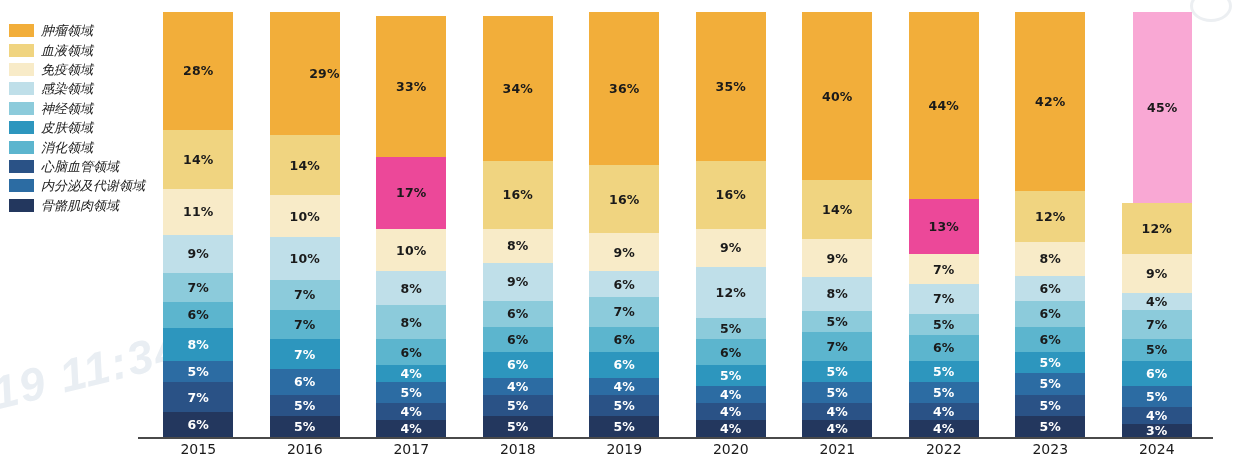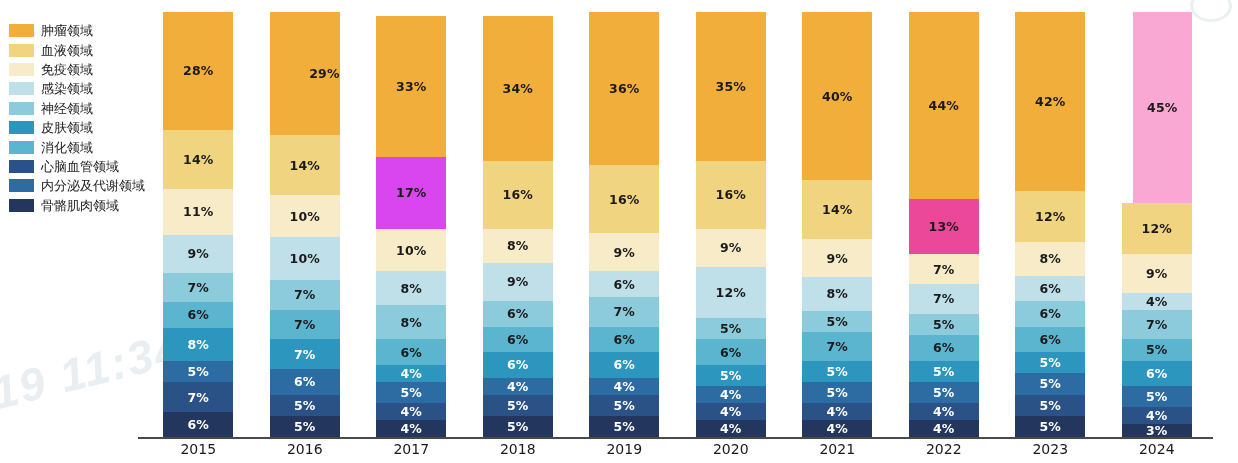--- a/index.html
+++ b/index.html
@@ -36,20 +36,21 @@
     border-radius:50%;
     z-index:0;
   }
 
   
   .legend{
     position:absolute;
     left:9px; top:21px;
     width:140px;
     z-index:3;
+    font-style:italic;
   }
   .legend-row{
     display:flex;
     align-items:center;
     height:19.4px;
   }
   .legend-swatch{
     width:25px;height:13px;
     flex:0 0 auto;
     margin-right:7px;
@@ -248,21 +249,21 @@
               <span>5%</span>
             </div>
           </div>
         </div>
         <div class="barcol">
           <div class="bar">
             <div style="flex: 1 0 0px;"></div>
             <div class="seg" title="肿瘤领域" style="flex: 33 0 0px; background: rgb(242, 174, 58); color: rgb(26, 26, 26);">
               <span>33%</span>
             </div>
-            <div class="seg" title="血液领域" style="flex: 17 0 0px; background: #d946ef; color: rgb(26, 26, 26);">
+            <div class="seg" title="血液领域" style="flex: 17 0 0px; background: #ec4899; color: rgb(26, 26, 26);">
               <span>17%</span>
             </div>
             <div class="seg" title="免疫领域" style="flex: 10 0 0px; background: rgb(248, 235, 200); color: rgb(26, 26, 26);">
               <span>10%</span>
             </div>
             <div class="seg" title="感染领域" style="flex: 8 0 0px; background: rgb(191, 223, 233); color: rgb(26, 26, 26);">
               <span>8%</span>
             </div>
             <div class="seg" title="神经领域" style="flex: 8 0 0px; background: rgb(140, 203, 219); color: rgb(26, 26, 26);">
               <span>8%</span>

